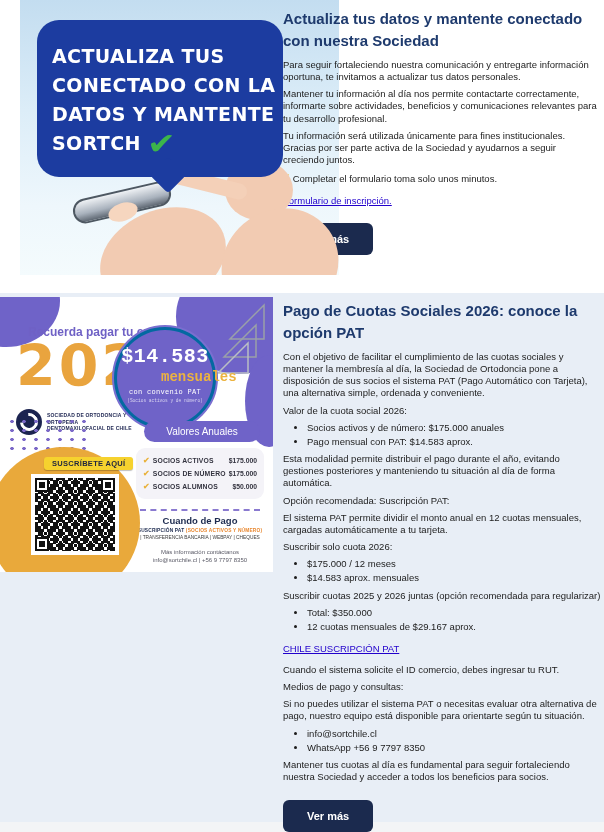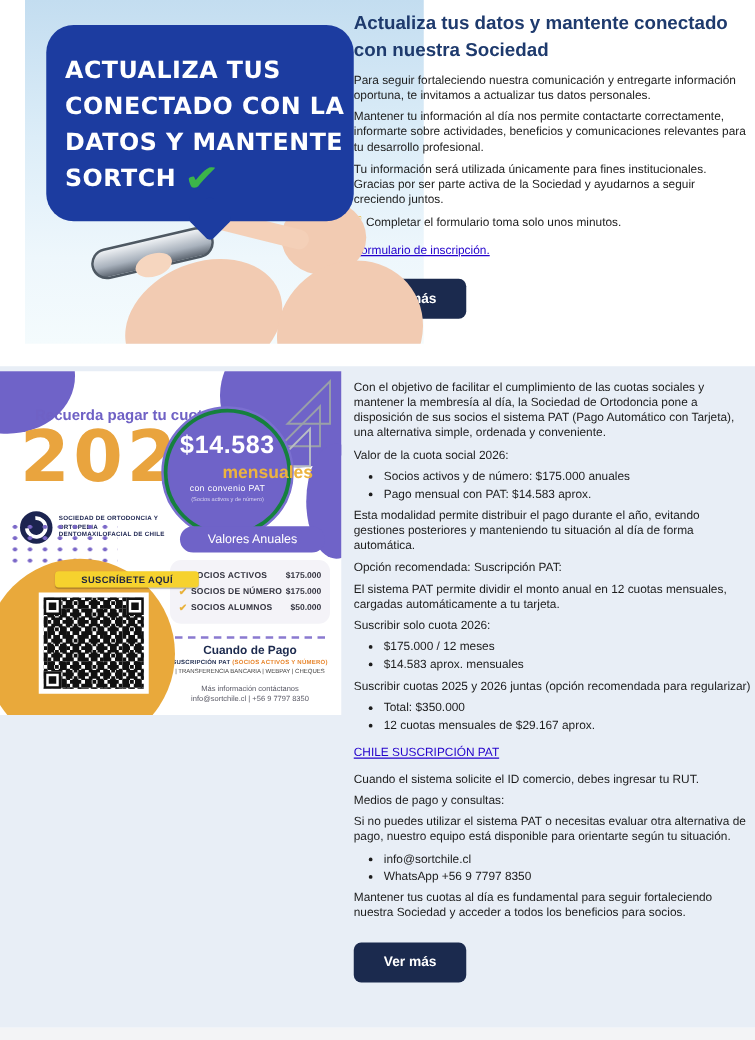--- a/index.html
+++ b/index.html
@@ -36,21 +36,21 @@
   .blob-tl { position:absolute; left:-48px; top:-42px; width:108px; height:92px; background:#6f63c8; border-radius:50%; }
   .blob-tr { position:absolute; right:-28px; top:-38px; width:125px; height:115px; background:#6f63c8; border-radius:50%; }
   .blob-r  { position:absolute; right:-20px; top:58px; width:48px; height:92px; background:#6f63c8; border-radius:50%; }
   .tris { position:absolute; left:202px; top:2px; }
   .tagline { position:absolute; left:28px; top:28px; font-size:12px; font-weight:600; color:#6f61c5; }
   .year { position:absolute; left:16px; top:36px; font-size:57px; font-weight:bold; color:#e9a43e; letter-spacing:3px; font-family:"DejaVu Sans", sans-serif; }
   .logo-row { position:absolute; left:16px; top:112px; display:flex; align-items:center; gap:5px; width:120px; }
   .logo-circle { width:26px; height:26px; border-radius:50%; background:#1c2450; position:relative; flex:0 0 26px; }
   .logo-circle::after { content:""; position:absolute; top:4px; left:4px; width:12px; height:12px; border-radius:50%; border:3px solid #ffffff; border-left-color:transparent; transform:rotate(40deg); }
   .org-name { font-size:5px; font-weight:bold; color:#1c2450; line-height:1.3; letter-spacing:0.2px; }
-  .price-circle { position:absolute; left:129px; top:28px; width:106px; height:106px; border-radius:50%; border:2px solid #7a6fd0; background:#15803d; }
+  .price-circle { position:absolute; left:112px; top:28px; width:106px; height:106px; border-radius:50%; border:2px solid #7a6fd0; background:#0369a1;font-family:Liberation Mono, monospace; }
   .price-inner { position:absolute; inset:3px; border-radius:50%; background:#6f63c8; text-align:center; padding-top:15px; }
   .price-amount { color:#ffffff; font-size:20px; font-weight:bold; letter-spacing:0.5px; }
   .price-per { color:#ecb33f; font-size:14px; font-weight:600; margin-top:1px;padding-left:44px; }
   .price-sub { color:#ffffff; font-size:7px; margin-top:3px; letter-spacing:0.3px; }
   .price-note { color:#d8d3f0; font-size:4.5px; margin-top:2px; }
   .dots { position:absolute; left:6px; top:120px; width:88px; height:38px;
           background-image:radial-gradient(circle,#7b68c8 1.6px,transparent 1.9px); background-size:12px 9px; }
   .values-pill { position:absolute; left:144px; top:124px; width:116px; height:21px; border-radius:11px; background:#6f63c8; color:#ffffff; font-size:10px; text-align:center; line-height:21px; }
   .values-card { position:absolute; left:136px; top:151px; width:128px; background:#f4f3f8; border-radius:9px; padding:6px 7px; }
   .vrow { display:flex; align-items:center; height:13px; }
@@ -58,21 +58,21 @@
   .vlabel { font-size:6.8px; font-weight:bold; color:#33333f; letter-spacing:0.2px; }
   .vamount { margin-left:auto; font-size:6.8px; font-weight:bold; color:#33333f; }
   .dashed { position:absolute; left:140px; top:212px; width:120px; border-top:2px dashed #8a7ad0; }
   .medios-title { position:absolute; left:134px; top:218px; width:132px; text-align:center; font-size:9.5px; font-weight:800; color:#1c2a4e; }
   .pay1 { position:absolute; left:130px; top:231px; width:140px; text-align:center; font-size:4.8px; font-weight:bold; color:#1c2a4e; letter-spacing:0.2px; }
   .pay1 .pay-orange { color:#e8862d; }
   .pay2 { position:absolute; left:130px; top:238px; width:140px; text-align:center; font-size:4.8px; color:#3a3a3a; }
   .contact1 { position:absolute; left:130px; top:252px; width:140px; text-align:center; font-size:6px; color:#5a5a66; }
   .contact2 { position:absolute; left:130px; top:260px; width:140px; text-align:center; font-size:6px; color:#5a5a66; }
   .yellow-blob { position:absolute; left:-12px; top:150px; width:152px; height:152px; border-radius:50%; background:#e9a93b; }
-  .sub-badge { position:absolute; left:44px; top:160px; background:#f6d22e; color:#20263f; font-size:7.5px; font-weight:800; padding:2px 21px; border-radius:3px; letter-spacing:0.3px; box-shadow:0 1px 1px rgba(0,0,0,0.25); }
+  .sub-badge { position:absolute; left:44px; top:160px; background:#f6d22e; color:#20263f; font-size:7.5px; font-weight:800; padding:2px 8px; border-radius:3px; letter-spacing:0.3px; box-shadow:0 1px 1px rgba(0,0,0,0.25); }
   .qr { position:absolute; left:31px; top:177px; width:88px; height:81px; background:#ffffff; padding:4px; }
   .qr-inner { position:relative; width:100%; height:100%;
       background-image:
         conic-gradient(#111 90deg, transparent 90deg 180deg, #111 180deg 270deg, transparent 270deg),
         conic-gradient(#111 90deg, transparent 90deg 180deg, #111 180deg 270deg, transparent 270deg);
       background-size:6px 6px, 10px 14px; background-position:0 0, 3px 2px; }
   .finder { position:absolute; width:14px; height:14px; border:2px solid #111; background:#fff; }
   .finder::after { content:""; position:absolute; inset:2px; background:#111; }
   .f-tl { left:0; top:0; } .f-tr { right:0; top:0; } .f-bl { left:0; bottom:0; }
 
@@ -170,20 +170,21 @@
       <div class="qr">
         <div class="qr-inner">
           <div class="finder f-tl"></div>
           <div class="finder f-tr"></div>
           <div class="finder f-bl"></div>
         </div>
       </div>
     </div>
 
     <div class="col2">
+      <div class="h1">Pago de Cuotas Sociales 2026: conoce la opción PAT</div>
       <p class="p">Con el objetivo de facilitar el cumplimiento de las cuotas sociales y mantener la membresía al día, la Sociedad de Ortodoncia pone a disposición de sus socios el sistema PAT (Pago Automático con Tarjeta), una alternativa simple, ordenada y conveniente.</p>
       <p class="p">Valor de la cuota social 2026:</p>
       <ul class="ul">
         <li>Socios activos y de número: $175.000 anuales</li>
         <li>Pago mensual con PAT: $14.583 aprox.</li>
       </ul>
       <p class="p">Esta modalidad permite distribuir el pago durante el año, evitando gestiones posteriores y manteniendo tu situación al día de forma automática.</p>
       <p class="p">Opción recomendada: Suscripción PAT:</p>
       <p class="p">El sistema PAT permite dividir el monto anual en 12 cuotas mensuales, cargadas automáticamente a tu tarjeta.</p>
       <p class="p">Suscribir solo cuota 2026:</p>

